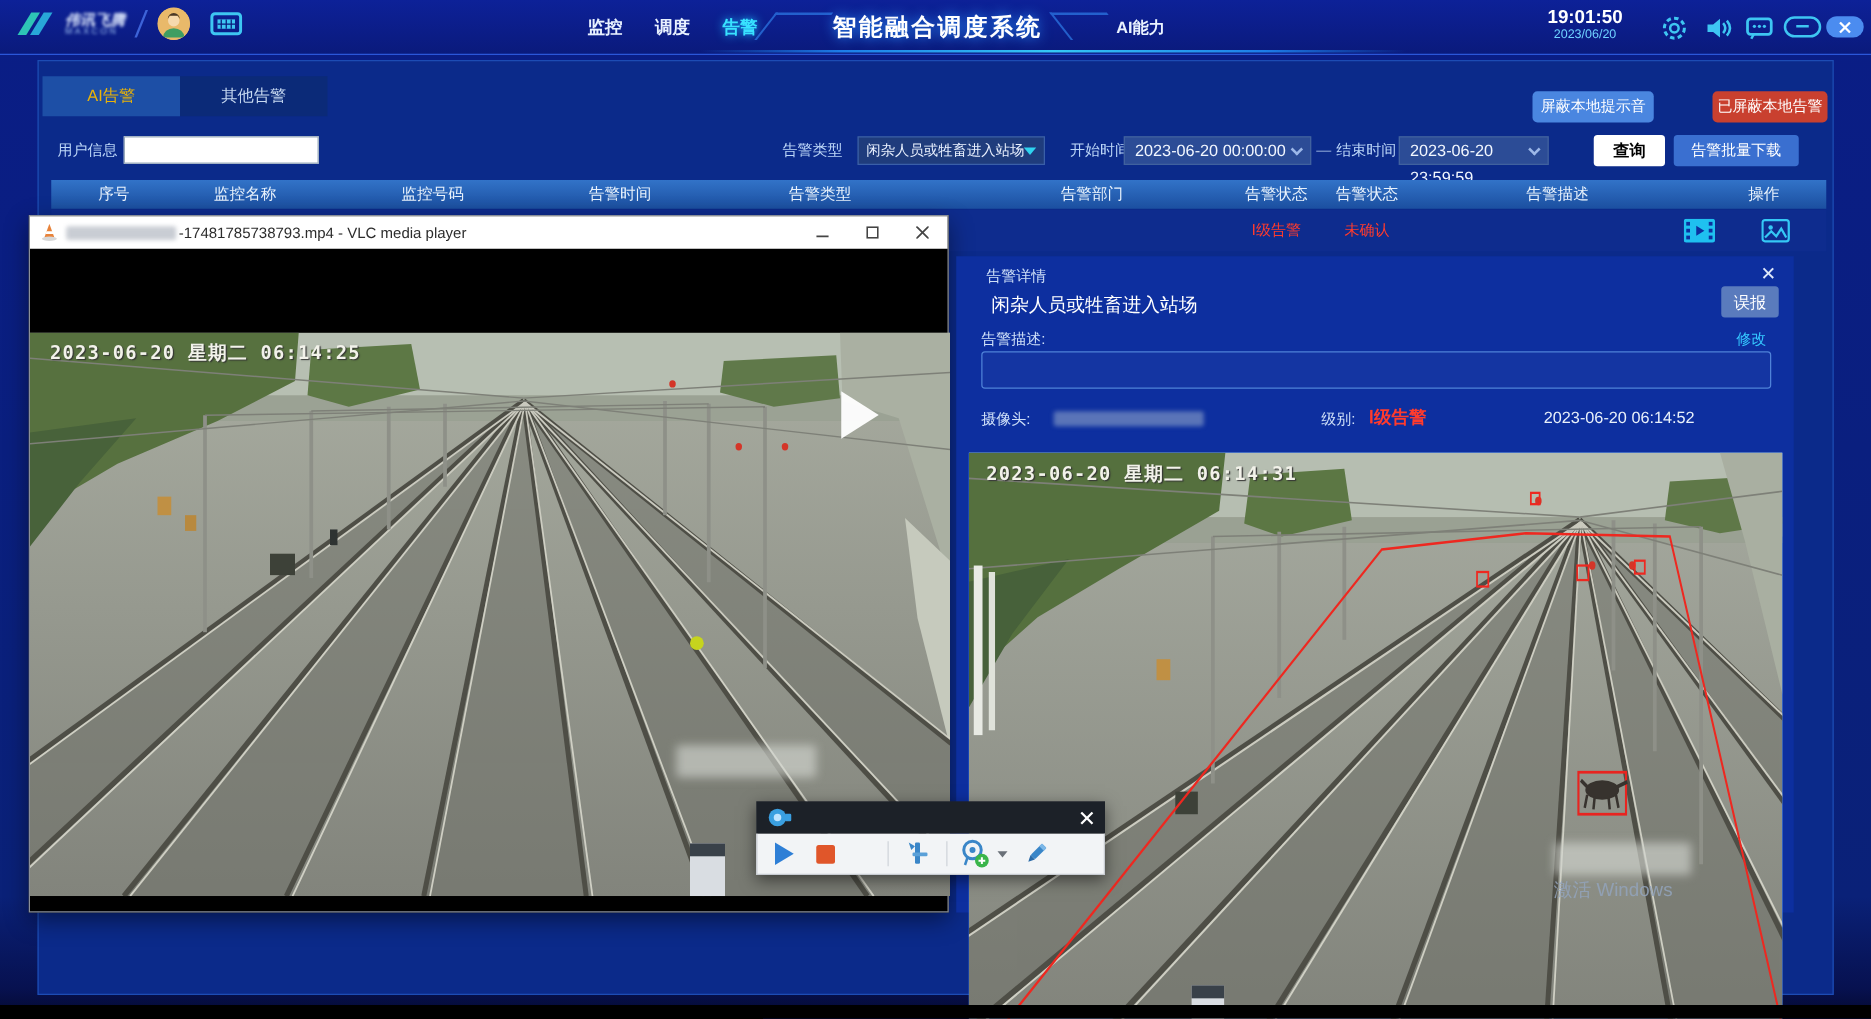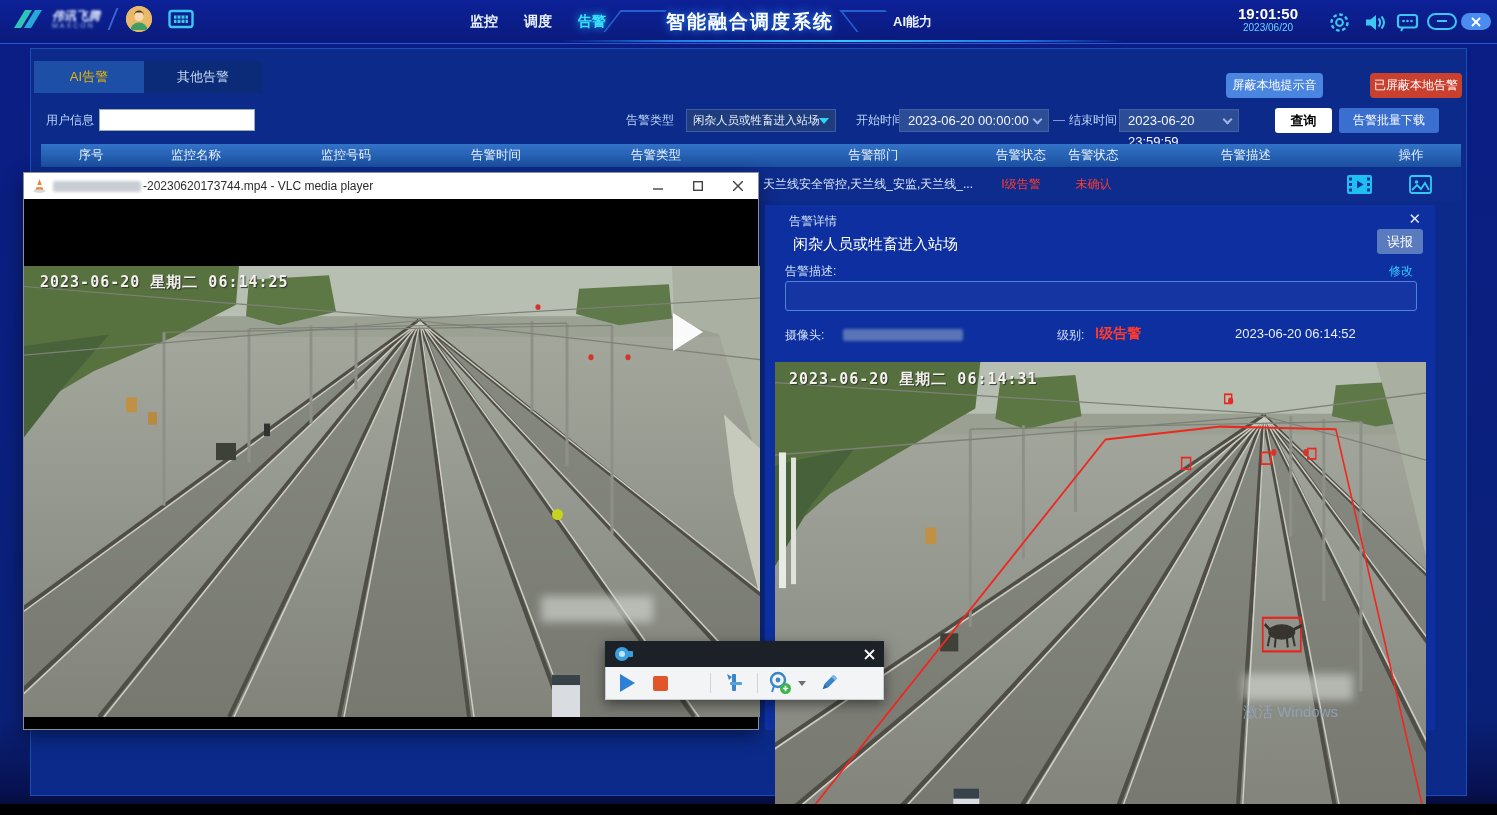--- a/index.html
+++ b/index.html
@@ -199,21 +199,20 @@
       <span class="th" style="width:110px">告警时间</span>
       <span class="th" style="width:210px">告警类型</span>
       <span class="th" style="width:225px">告警部门</span>
       <span class="th" style="width:70px">告警状态</span>
       <span class="th" style="width:75px">告警状态</span>
       <span class="th" style="width:230px">告警描述</span>
       <span class="th" style="width:100px">操作</span>
     </div>
 
     <div class="trow">
-      <span class="tcell" style="left:722px;width:225px;color:#dcebff">天兰线安全管控,天兰线_安监,天兰线_...</span>
       <span class="tcell red" style="left:945px;width:70px;text-align:center">Ⅰ级告警</span>
       <span class="tcell red" style="left:1015px;width:75px;text-align:center">未确认</span>
       <svg class="tcell" style="left:1306px;top:7px" width="25" height="19">
           <rect x="0" y="0" width="25" height="19" rx="2" fill="#1fc0f0"></rect>
           <rect x="2" y="2.5" width="3" height="3" fill="#0d2f9f"></rect>
           <rect x="2" y="8" width="3" height="3" fill="#0d2f9f"></rect>
           <rect x="2" y="13.5" width="3" height="3" fill="#0d2f9f"></rect>
           <rect x="20" y="2.5" width="3" height="3" fill="#0d2f9f"></rect>
           <rect x="20" y="8" width="3" height="3" fill="#0d2f9f"></rect>
           <rect x="20" y="13.5" width="3" height="3" fill="#0d2f9f"></rect>
@@ -228,21 +227,21 @@
   </div>
 
   <div class="vlc">
     <div class="vlc-bar">
       <svg width="15" height="16" style="margin-right:6px">
           <path d="M7.5,1 L11.5,12 L3.5,12 Z" fill="#e8833a"></path>
           <path d="M5.2,7 h5 l0.8,2.2 h-6.6Z" fill="#fff"></path>
           <ellipse cx="7.5" cy="13" rx="6" ry="1.8" fill="#d8d8d8"></ellipse>
         </svg>
       <span class="redact" style="width:88px;height:11px;margin-right:2px"></span>
-      <span class="vlc-title">-20230620173744.mp4 - VLC media player</span>
+      <span class="vlc-title">-17481785738793.mp4 - VLC media player</span>
       <div class="vlc-ctl" style="right:80px">
           <svg width="10" height="10">
             <line x1="0" y1="8" x2="10" y2="8" stroke="#444" stroke-width="1.4"></line>
           </svg>
         </div>
       <div class="vlc-ctl" style="right:40px">
           <svg width="10" height="10">
             <rect x="0.7" y="0.7" width="8.6" height="8.6" fill="none" stroke="#444" stroke-width="1.4"></rect>
           </svg>
         </div>

